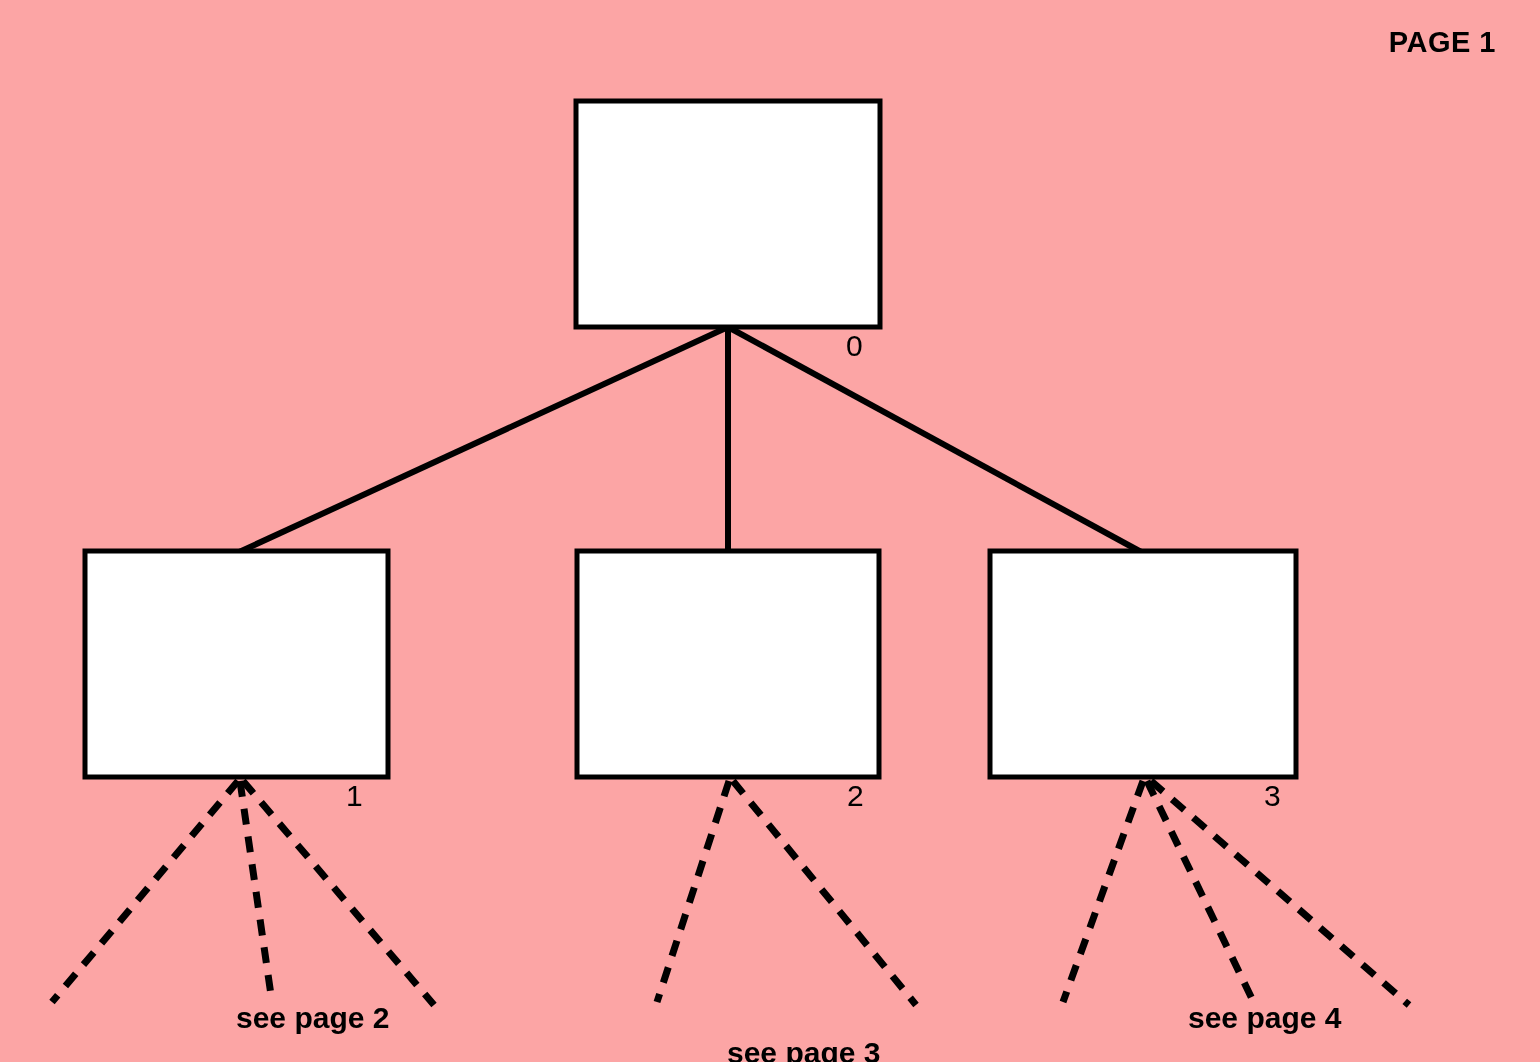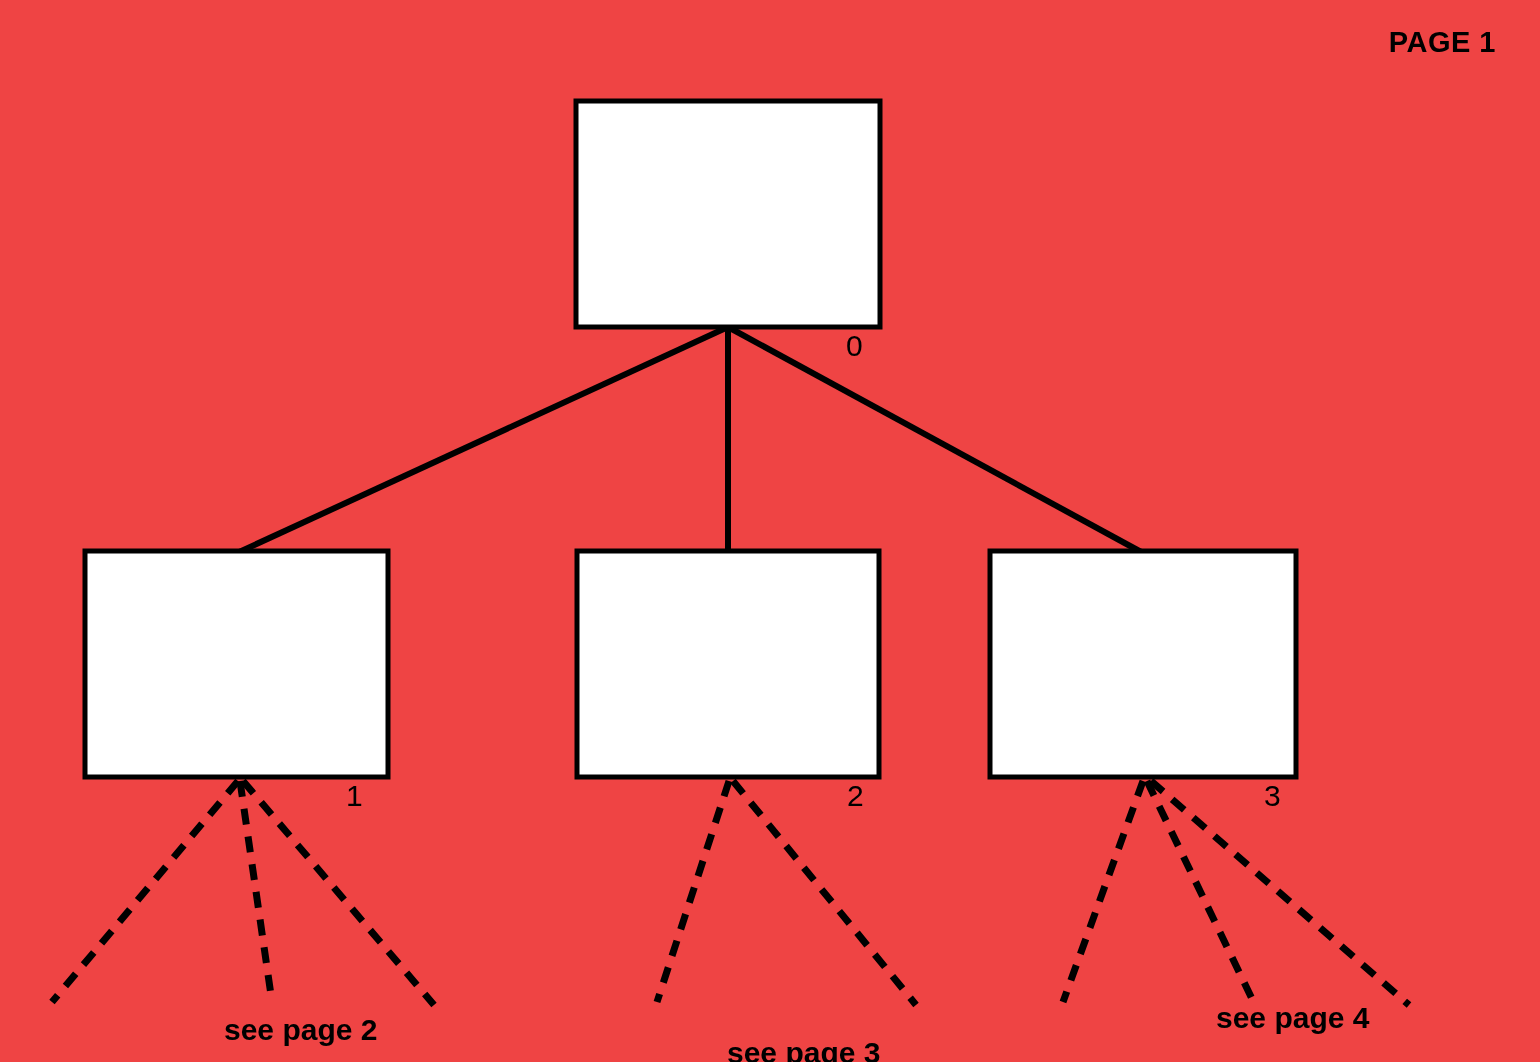--- a/index.html
+++ b/index.html
@@ -7,21 +7,21 @@
     padding: 0;
     background: #ffffff;
   }
   body {
     font-family: "Liberation Sans", sans-serif;
   }
   #canvas {
     position: relative;
     width: 1540px;
     height: 1062px;
-    background: #ef4444;
+    background: #fca5a5;
     overflow: hidden;
   }
   #diagram-svg {
     position: absolute;
     left: 0;
     top: 0;
     width: 1540px;
     height: 1062px;
   }
   .page-header {
@@ -83,18 +83,18 @@
         <rect x="577" y="551" width="302" height="226" fill="#ffffff" stroke="#000000" stroke-width="5"></rect>
         <rect x="990" y="551" width="306" height="226" fill="#ffffff" stroke="#000000" stroke-width="5"></rect>
       </g>
   </svg>
 
   <div id="overlay-layer">
       <div class="node-label" style="left: 846px; top: 331px;">0</div>
       <div class="node-label" style="left: 346px; top: 781px;">1</div>
       <div class="node-label" style="left: 847px; top: 781px;">2</div>
       <div class="node-label" style="left: 1264px; top: 781px;">3</div>
-      <div class="ref-label" style="left: 224px; top: 1003px; margin-top: 12px;">see page 2</div>
+      <div class="ref-label" style="left: 236px; top: 1003px;">see page 2</div>
       <div class="ref-label" style="left: 727px; top: 1003px; margin-top: 35px;">see page 3</div>
-      <div class="ref-label" style="left: 1216px; top: 1003px;">see page 4</div>
+      <div class="ref-label" style="left: 1188px; top: 1003px;">see page 4</div>
     </div>
 
 </div>
 
 </body></html>

